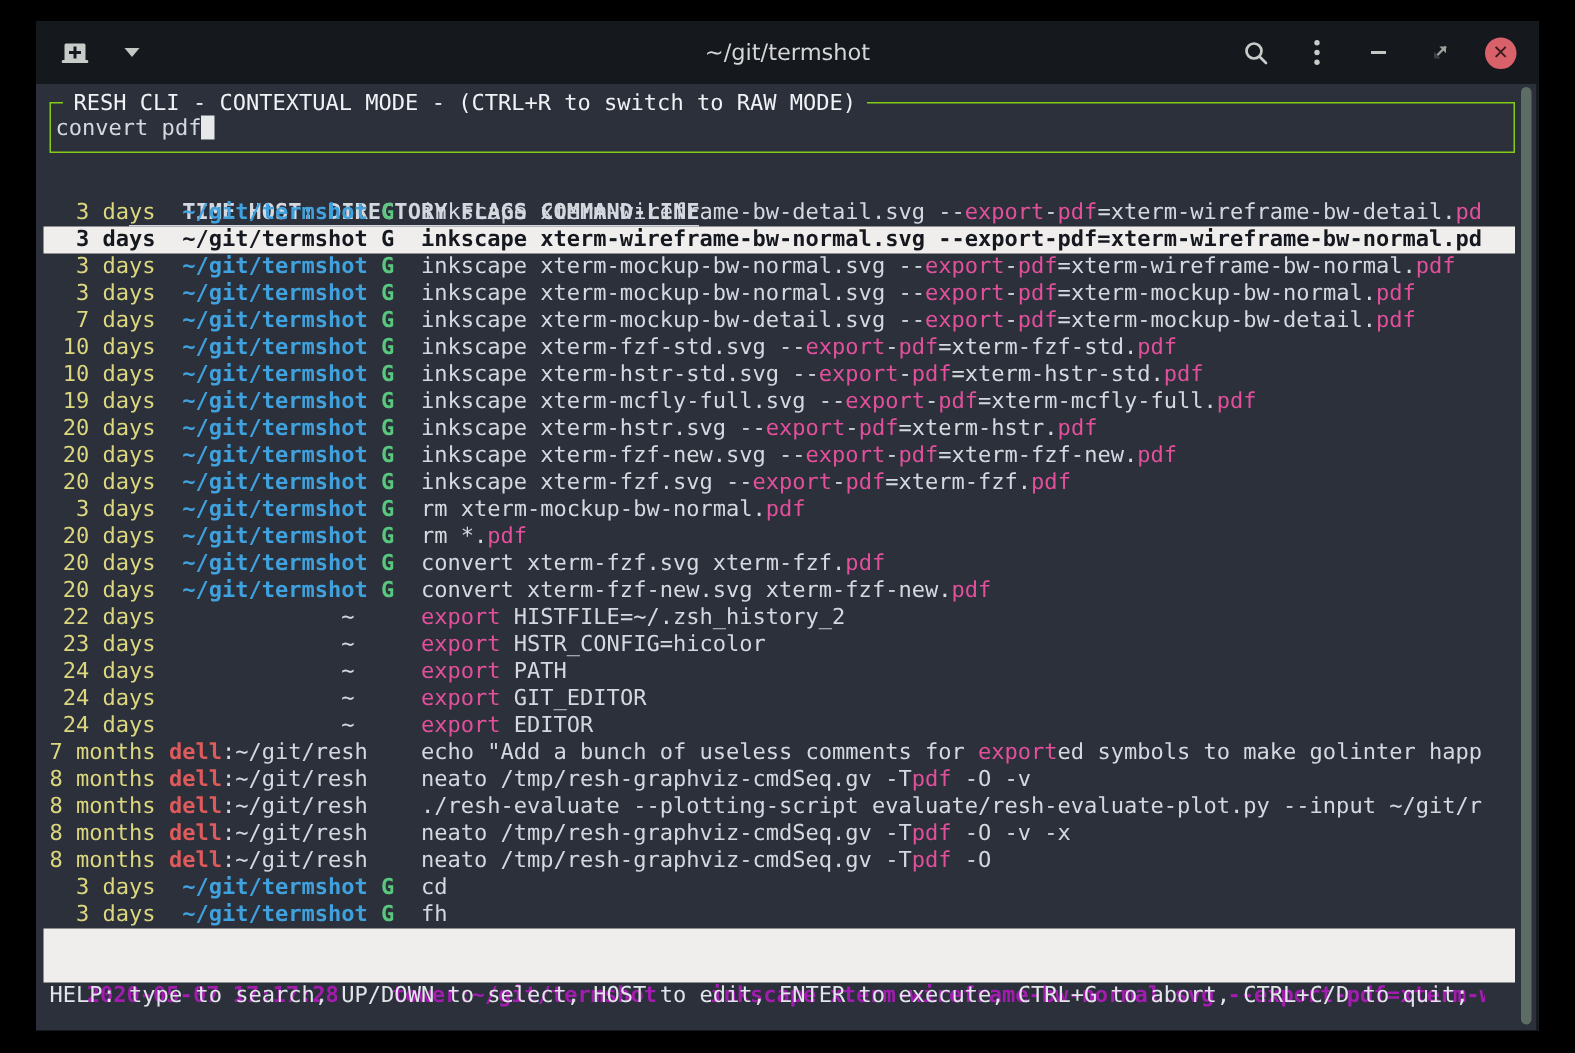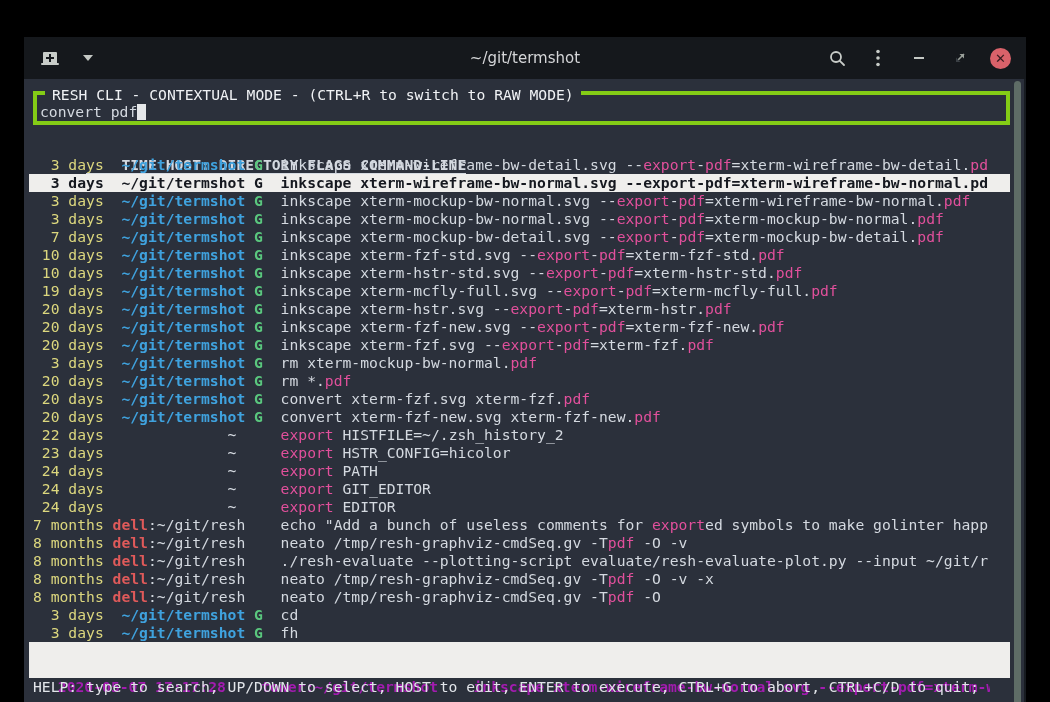--- a/index.html
+++ b/index.html
@@ -11,38 +11,38 @@
     --blue:#3fa2de;
     --green:#5ac77e;
     --red:#df5a5a;
     --match:#e2509c;
     --sel-bg:#efeeec;
     --sel-fg:#15181f;
     --thumb:#5e6c66;
   }
   *{margin:0;padding:0;box-sizing:border-box;}
   html,body{width:1050px;height:702px;background:var(--page-bg);overflow:hidden;}
-  .window{position:absolute;left:24px;top:14px;width:1002px;height:634px;background:var(--term-bg);margin-top:23px;}
+  .window{position:absolute;left:24px;top:14px;width:1002px;height:634px;background:var(--term-bg);}
   
   .titlebar{height:42px;background:var(--titlebar-bg);display:flex;align-items:center;
     padding:0 15px;font-family:"DejaVu Sans","Liberation Sans",sans-serif;}
   .tb-left{width:185px;display:flex;align-items:center;gap:16px;}
   .tb-title{flex:1;text-align:center;color:#d5d6d8;font-size:15px;}
   .tb-right{width:185px;display:flex;align-items:center;justify-content:space-between;}
   .tb-btn{display:flex;align-items:center;justify-content:center;width:22px;height:22px;cursor:default;}
   .chev{width:0;height:0;border-left:5px solid transparent;border-right:5px solid transparent;border-top:6px solid #c4c8c4;}
   .min-bar{width:10px;height:2px;background:#c4c8c4;}
   .close-circle{width:21px;height:21px;border-radius:50%;background:#d9626a;display:flex;align-items:center;justify-content:center;}
   .close-x{color:#351a1e;font-size:13px;font-weight:bold;line-height:1;font-family:"DejaVu Sans",sans-serif;}
   
   .terminal{position:relative;height:631px;background:var(--term-bg);
     font-family:"DejaVu Sans Mono","Liberation Mono",monospace;font-size:14.7px;line-height:18px;
     color:var(--fg);padding:0 20px 0 9px;overflow:hidden;}
   .terminal *{white-space:pre;}
-  .resh-box{position:relative;margin-top:12px;height:34px;border:4px solid #84cc16;margin-right:-4px;}
+  .resh-box{position:relative;margin-top:12px;height:34px;border:1px solid #84cc16;margin-right:-4px;}
   .resh-label{position:absolute;top:-9px;left:8px;background:var(--term-bg);padding:0 7px;color:#f0f2f5;}
   .query-line{position:absolute;left:3px;top:8px;}
   .cursor{display:inline-block;width:9px;height:16px;background:#e6e8ea;vertical-align:-3px;}
   .list-header{margin-top:13px;height:18px;}
   .list-header span{display:inline-block;border-bottom:1px solid var(--fg);height:18px;font-weight:bold;}
   .row{height:18px;overflow:hidden;margin:0 -4px;padding:0 4px;}
   .t-time{color:var(--yellow);}
   .t-dir{color:var(--blue);font-weight:bold;}
   .t-host{color:var(--red);font-weight:bold;}
   .t-flag{color:var(--green);font-weight:bold;}

